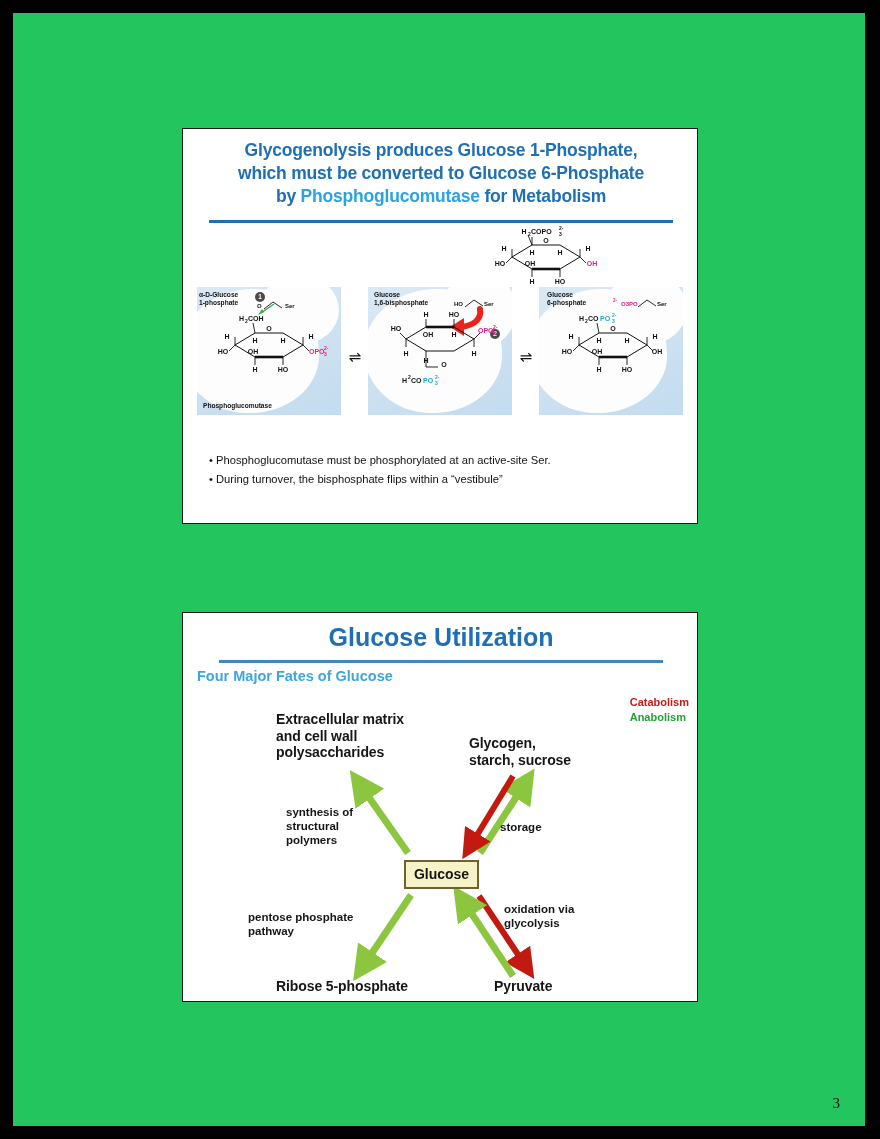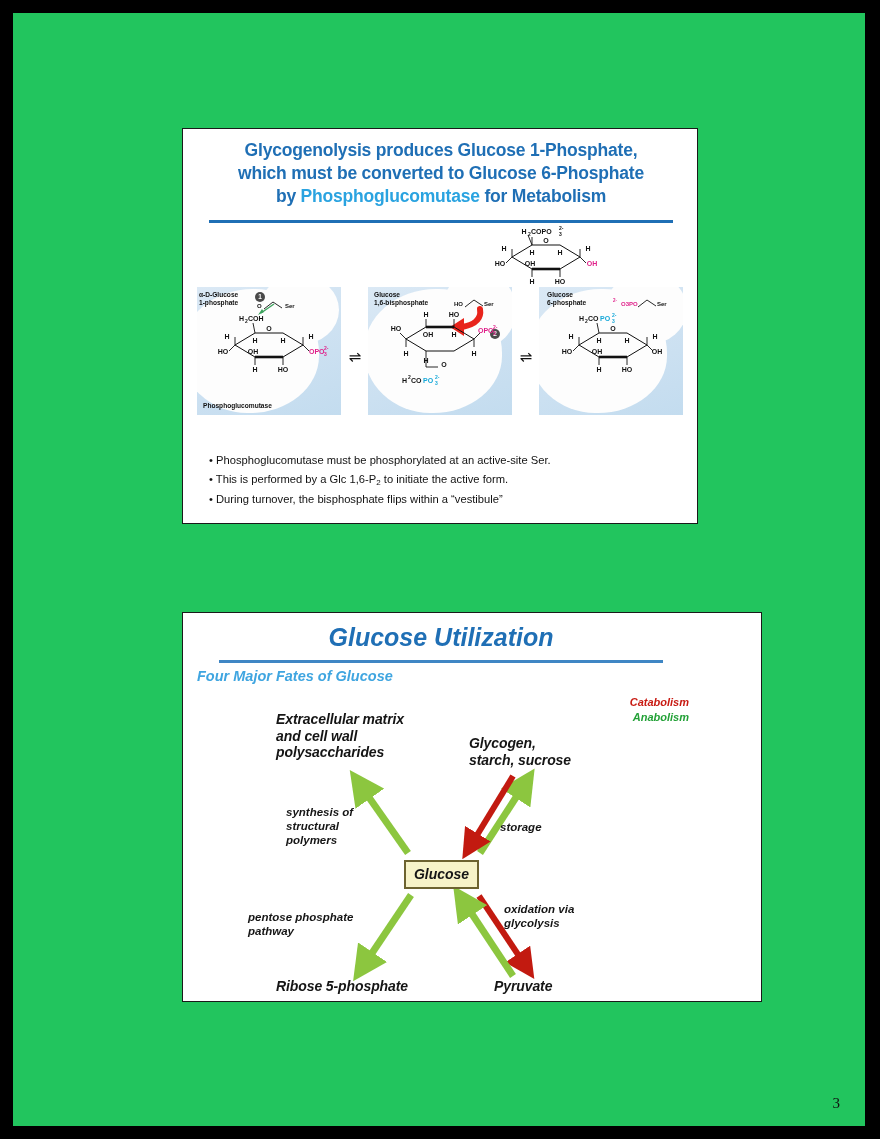--- a/index.html
+++ b/index.html
@@ -24,21 +24,21 @@
   }
 
   
   .slide {
     position: absolute;
     background: #ffffff;
     border: 1.5px solid #1a1a1a;
     box-sizing: border-box;
   }
   #slide-1 { left: 169px; top: 115px; width: 516px; height: 396px; }
-  #slide-2 { left: 169px; top: 599px; width: 580px; height: 390px; font-style: italic; }
+  #slide-2 { left: 169px; top: 599px; width: 516px; height: 390px; }
 
   
   .s1-title {
     position: absolute;
     left: 6px;
     top: 10px;
     width: 504px;
     text-align: center;
     font-size: 17.5px;
     font-weight: bold;
@@ -227,21 +227,20 @@
     font-size: 11.5px;
     font-weight: bold;
     color: #151515;
     line-height: 1.2;
     white-space: pre-line;
   }
   .legend {
     position: absolute;
     right: 8px;
     top: 2px;
-    text-align: right;
     font-size: 11px;
     font-weight: bold;
     line-height: 1.35;
   }
   .legend .cat { color: #c81a12; }
   .legend .ana { color: #23a137; }
 
   .glucose-box {
     position: absolute;
     left: 221px;
@@ -467,21 +466,20 @@
               <text class="atom" x="70" y="61" text-anchor="middle">HO</text>
             </svg>
           </div>
         </div>
 
       </div>
     </div>
 
     <div class="bullets">
       <div class="b">Phosphoglucomutase must be phosphorylated at an active-site Ser.</div>
-      <div class="b"><span>This is performed by a Glc 1,6-P</span><sub>2</sub><span> to initiate the active form.</span></div>
       <div class="b">During turnover, the bisphosphate flips within a “vestibule”</div>
     </div>
   </div>
 
   <div class="slide" id="slide-2">
 
     <div class="s2-title">Glucose Utilization</div>
     <div class="s2-rule"></div>
     <div class="s2-sub">Four Major Fates of Glucose</div>
 

